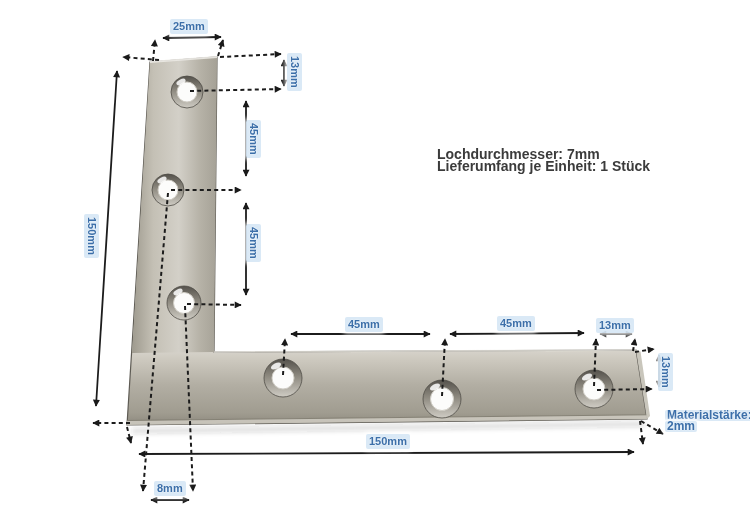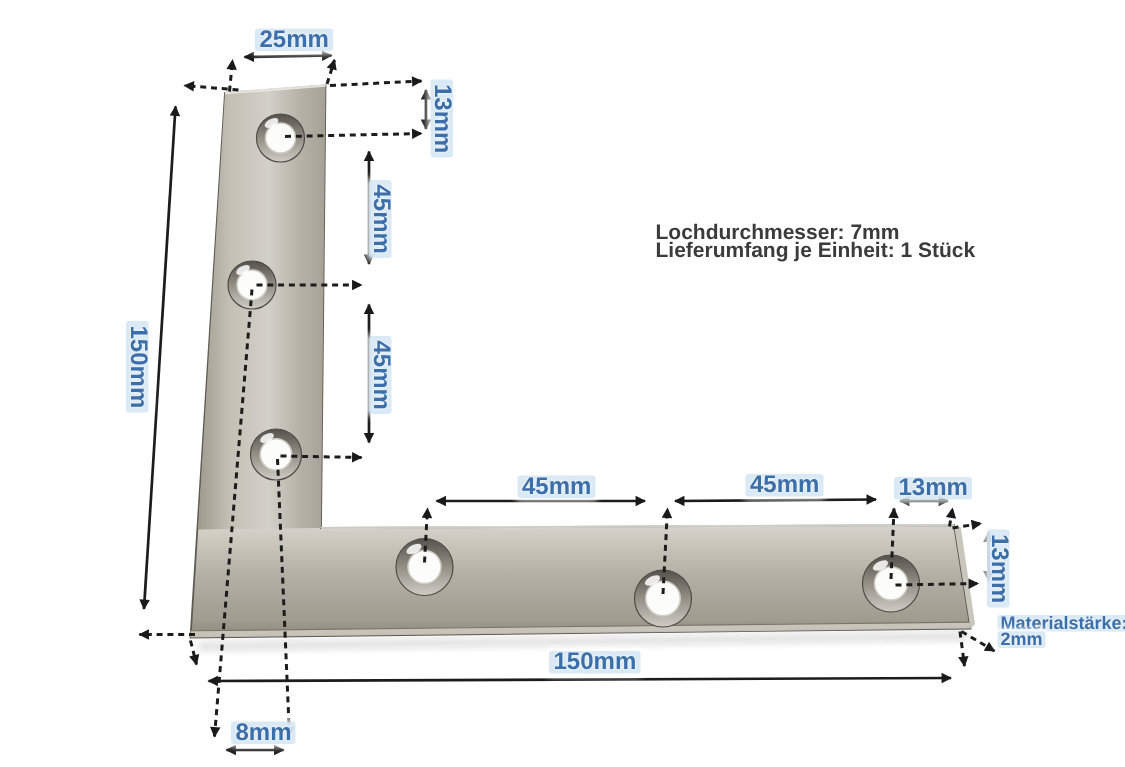--- a/index.html
+++ b/index.html
@@ -3,21 +3,21 @@
 <meta charset="utf-8">
 <style>
   html,body{margin:0;padding:0;background:#fff;}
   .stage{
     position:relative;width:750px;height:511px;background:#ffffff;overflow:hidden;
     font-family:"Liberation Sans", sans-serif;
   }
   .stage svg{position:absolute;left:0;top:0;}
   .dim-label{
     position:absolute;
-    font-size:16px;font-weight:bold;color:#3c6fa9;
+    font-size:11px;font-weight:bold;color:#3c6fa9;
     background:rgba(215,231,245,0.92);
     border-radius:2px;padding:0 3px;line-height:15px;
     text-shadow:0 0 2px #ffffff;
     box-shadow:0 0 4px 2px rgba(255,255,255,0.85);
     white-space:nowrap;
     text-align:right;
   }
   .dim-label.vert{
     writing-mode:vertical-rl;
     line-height:15px;padding:3px 0;

